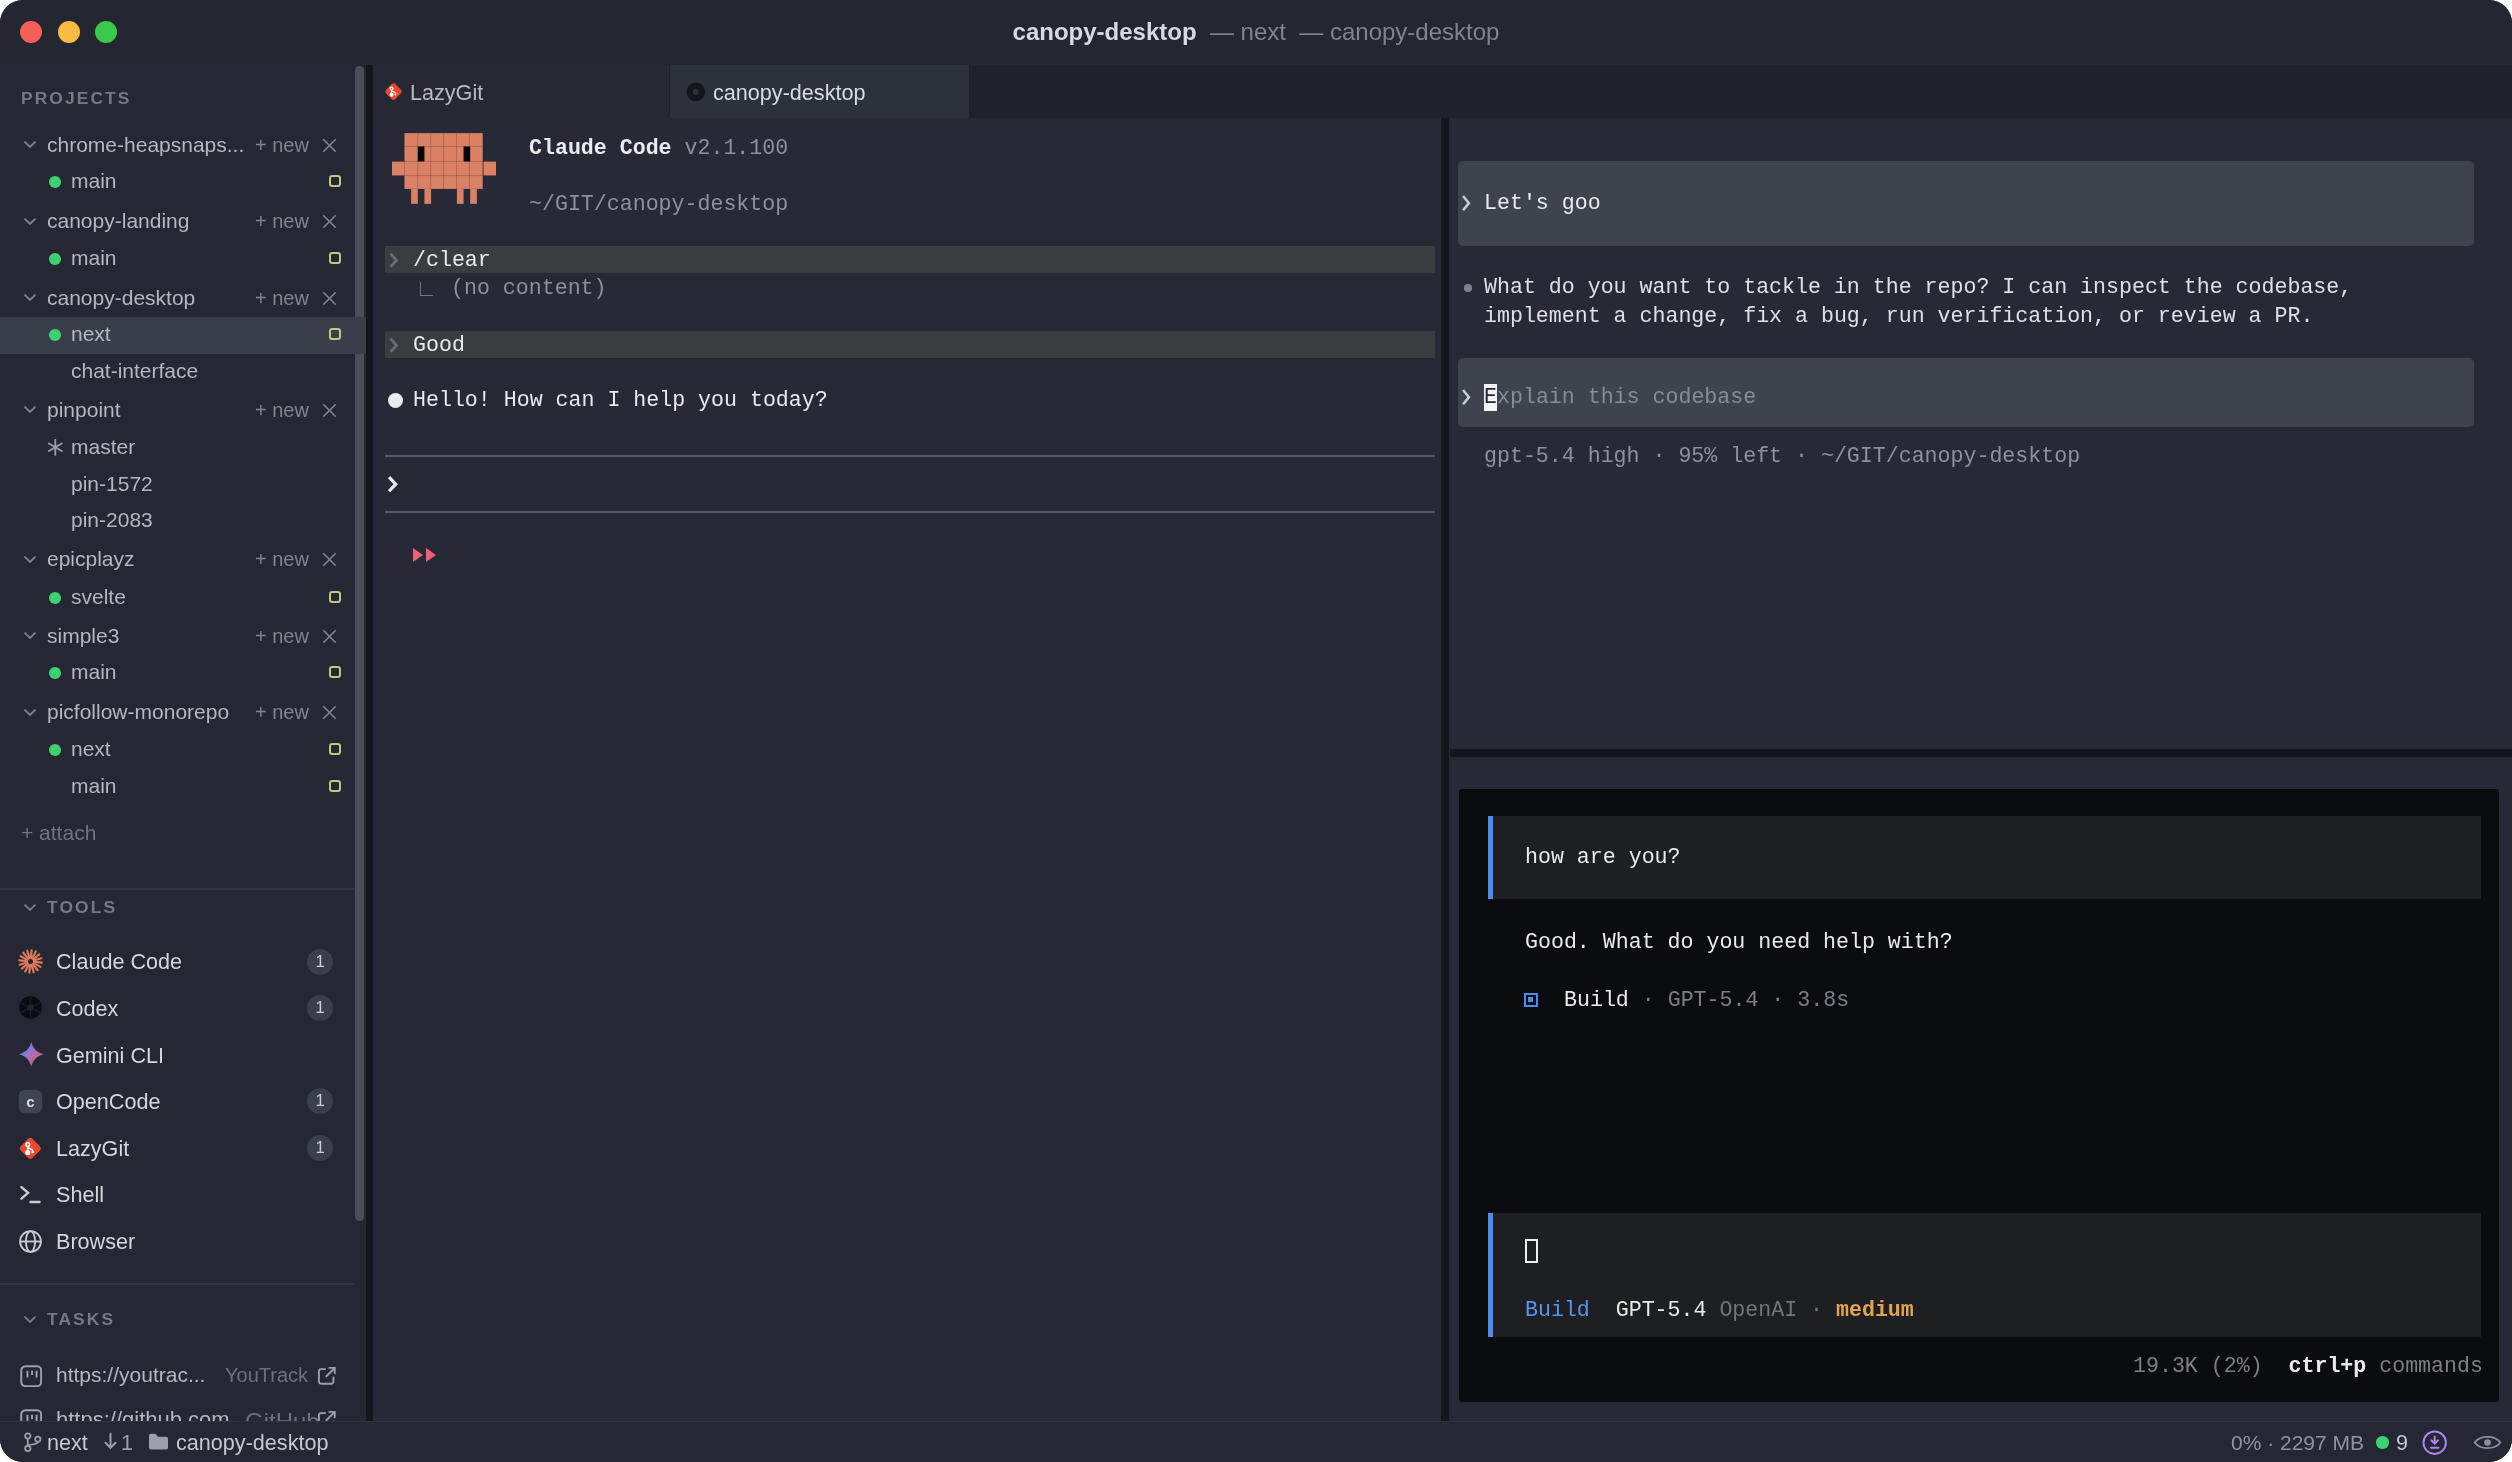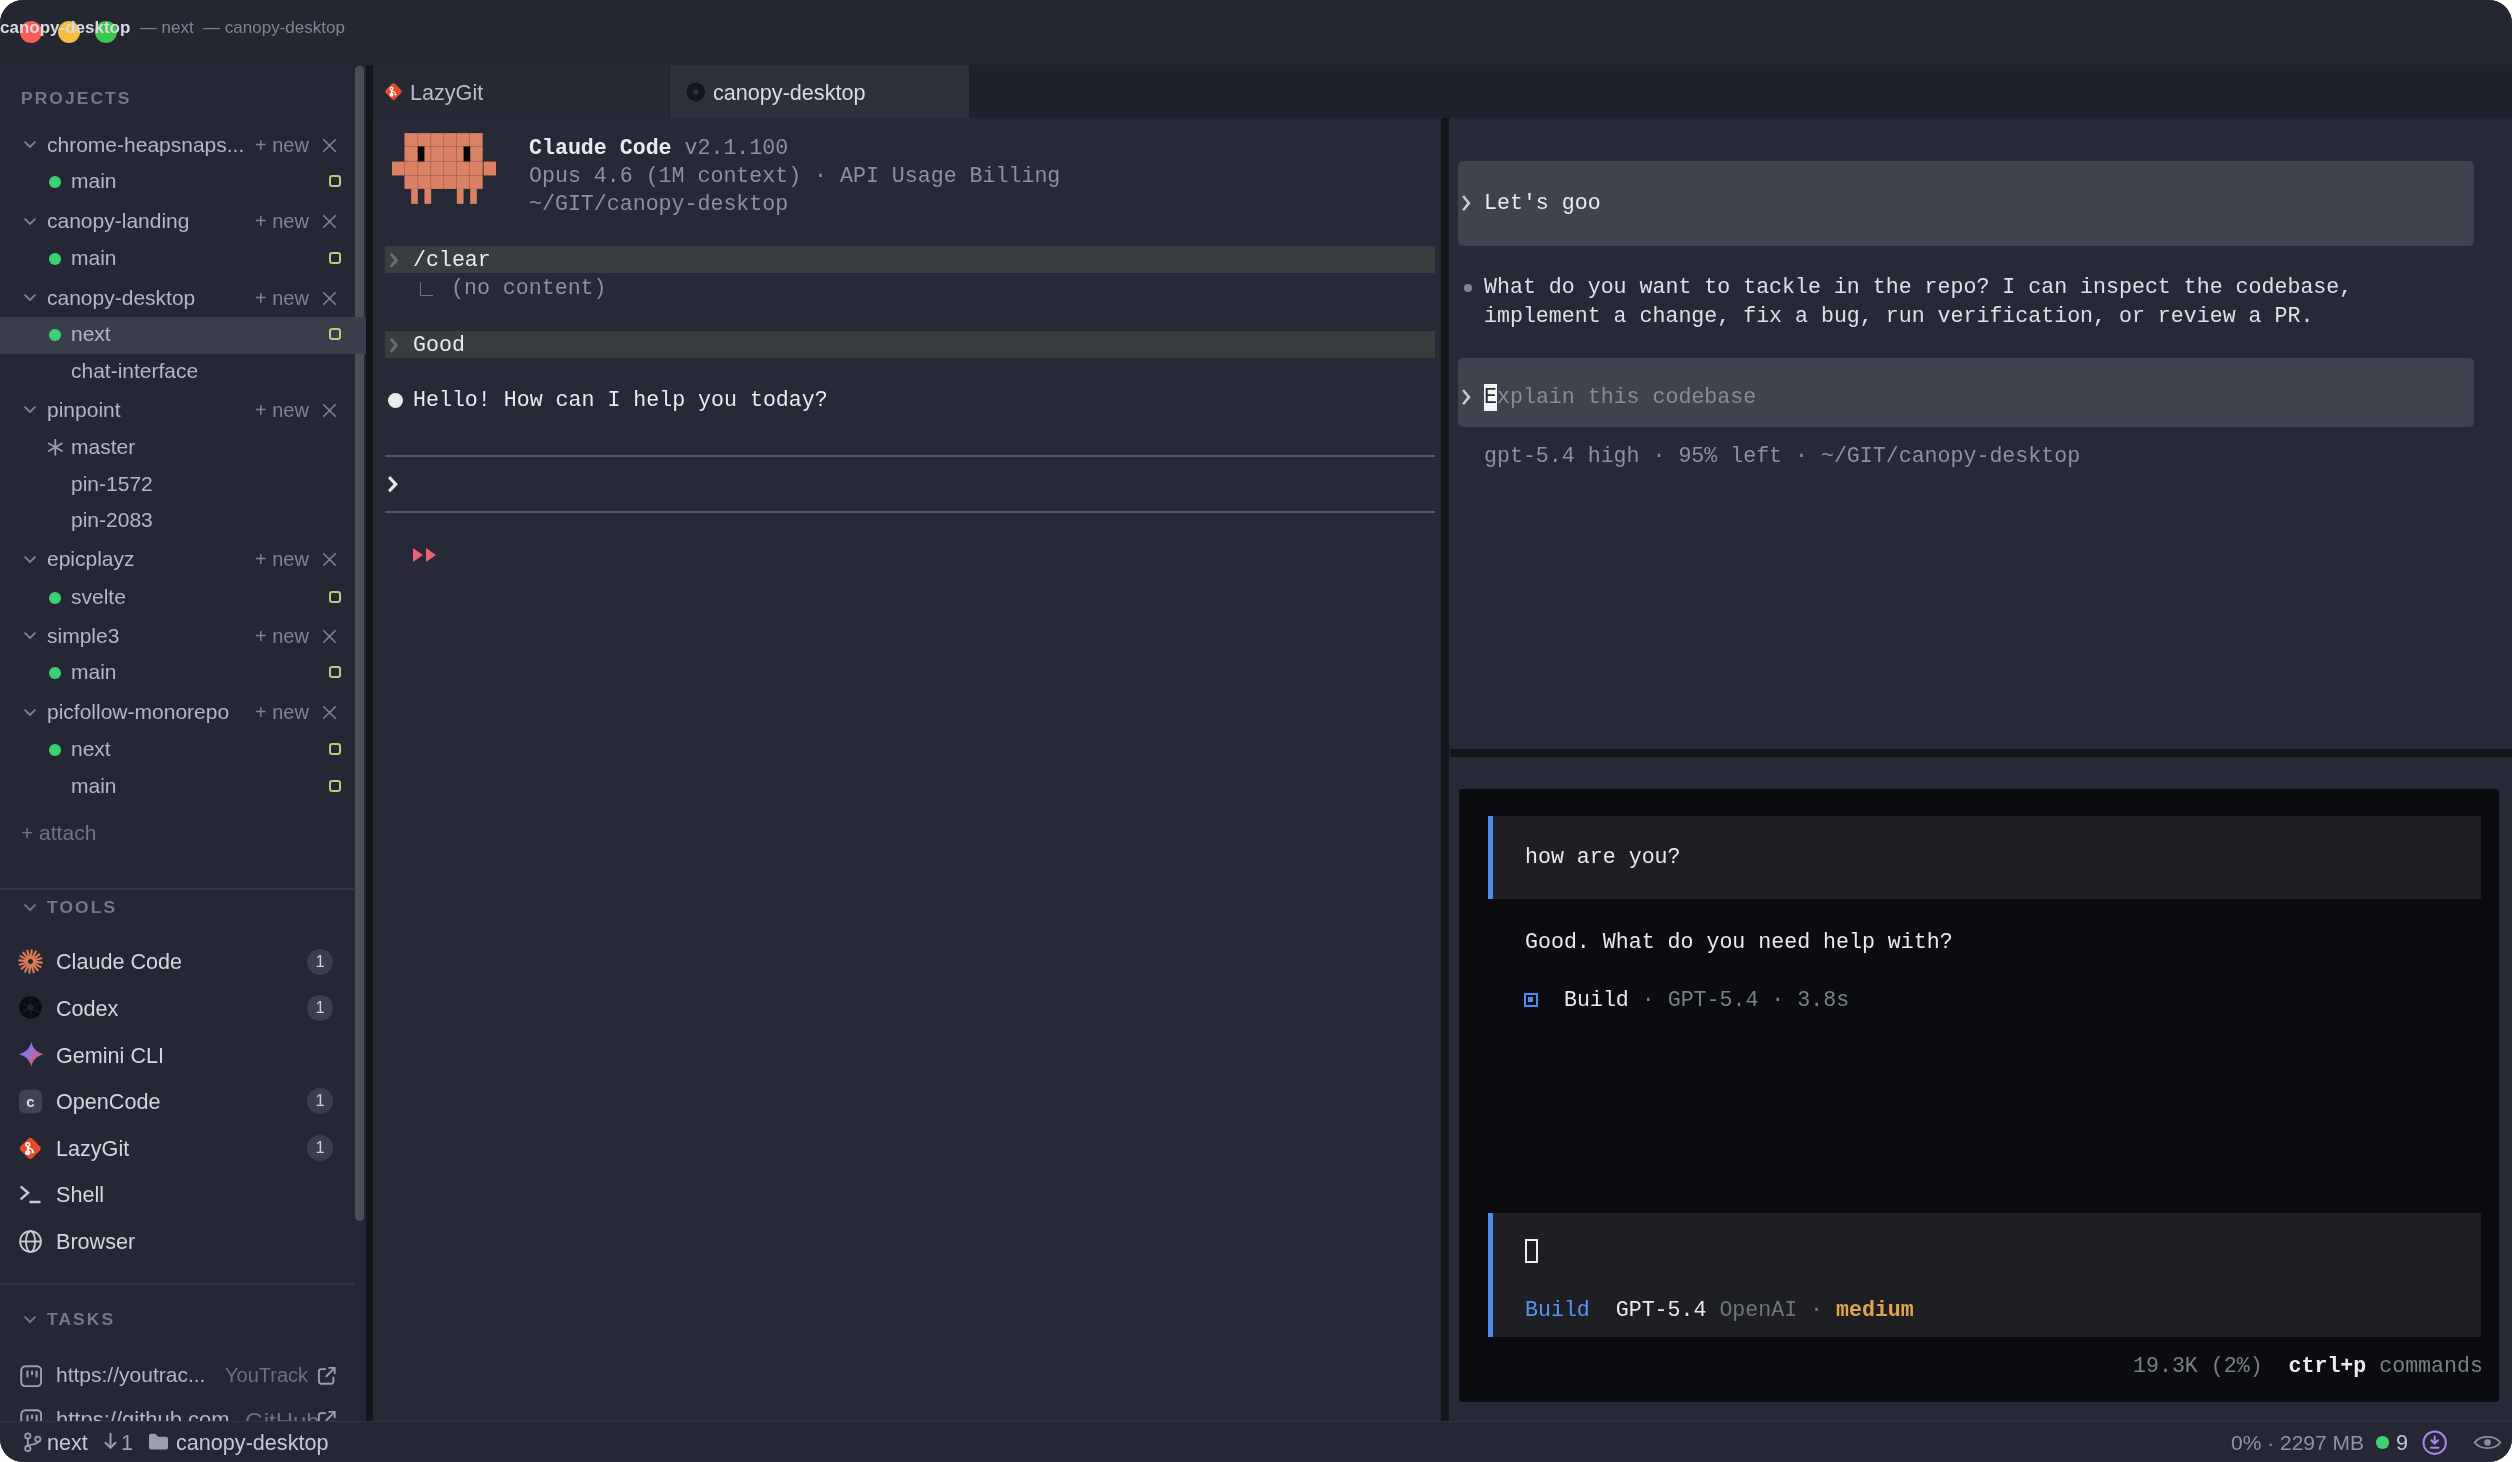--- a/index.html
+++ b/index.html
@@ -14,21 +14,21 @@
 .plus{position:absolute;left:255px;font-size:20px;color:#7f848e}
 .ic{position:absolute}
 </style></head>
 <body>
 <div id="w">
 
 <div class="abs" style="left:0;top:0;width:2512px;height:65px;background:#242732"></div>
 <div class="abs" style="left:20px;top:21px;width:22.4px;height:22.4px;border-radius:50%;background:#f65f57"></div>
 <div class="abs" style="left:58px;top:21px;width:22.4px;height:22.4px;border-radius:50%;background:#f7bd40"></div>
 <div class="abs" style="left:95px;top:21px;width:22.4px;height:22.4px;border-radius:50%;background:#3cc84b"></div>
-<div class="abs" style="left:0;top:18.3px;width:2512px;font-size:17px;color:#7f8490"><b style="color:#d8dae0">canopy-desktop</b>&nbsp;&nbsp;— next&nbsp;&nbsp;— canopy-desktop</div>
+<div class="abs" style="left:0;top:18.3px;width:2512px;text-align:center;font-size:24px;color:#7f8490"><b style="color:#d8dae0">canopy-desktop</b>&nbsp;&nbsp;— next&nbsp;&nbsp;— canopy-desktop</div>
 
 <div class="abs" style="left:372px;top:65px;width:2140px;height:53px;background:#1f222b"></div>
 <div class="abs" style="left:372px;top:65px;width:297px;height:53px;background:#262934"></div>
 <div class="abs" style="left:670px;top:65px;width:299px;height:53px;background:#2d313c"></div>
 
 <div class="abs" style="left:372px;top:118px;width:1069px;height:1303px;background:#272a36"></div>
 
 <div class="abs" style="left:366px;top:65px;width:6.6px;height:1357px;background:#14161c"></div>
 <div class="abs" style="left:1441px;top:118px;width:8.3px;height:1303px;background:#14161c"></div>
 
@@ -301,21 +301,20 @@
         <line x1="77.5" y1="0" x2="77.5" y2="67"></line>
         <line x1="93" y1="0" x2="93" y2="67"></line>
 <line x1="15" y1="16" x2="109" y2="16"></line>
         <line x1="0" y1="34" x2="125" y2="34"></line>
         <line x1="0" y1="51" x2="125" y2="51"></line>
 </g>
 <rect x="31" y="16" width="8" height="18" fill="#050505"></rect>
 <rect x="86" y="16" width="8" height="18" fill="#050505"></rect>
 </svg>
 <div class="m" style="left:529px;top:134px"><b>Claude Code</b> <span class="g">v2.1.100</span></div>
-<div class="m g" style="left:529px;top:162px">Opus 4.6 (1M context) · API Usage Billing</div>
 <div class="m g" style="left:529px;top:190px">~/GIT/canopy-desktop</div>
 <div class="abs" style="left:385px;top:246px;width:1050px;height:27.4px;background:#3a3d40"></div>
 <svg class="ic" style="left:389px;top:252px" width="9.1" height="16.6" viewBox="0 0 11 20">
       <path d="M2 2l7 8-7 8" stroke="#6a6e73" stroke-width="3.4" fill="none"></path>
     </svg>
 <div class="m" style="left:413px;top:246px">/clear</div>
 <div class="abs" style="left:420px;top:282px;width:12.5px;height:14px;border-left:1.7px solid #70757f;border-bottom:1.7px solid #70757f"></div>
 <div class="m g" style="left:451px;top:274px">(no content)</div>
 <div class="abs" style="left:385px;top:331px;width:1050px;height:27.4px;background:#3a3d40"></div>
 <svg class="ic" style="left:389px;top:337px" width="9.1" height="16.6" viewBox="0 0 11 20">

